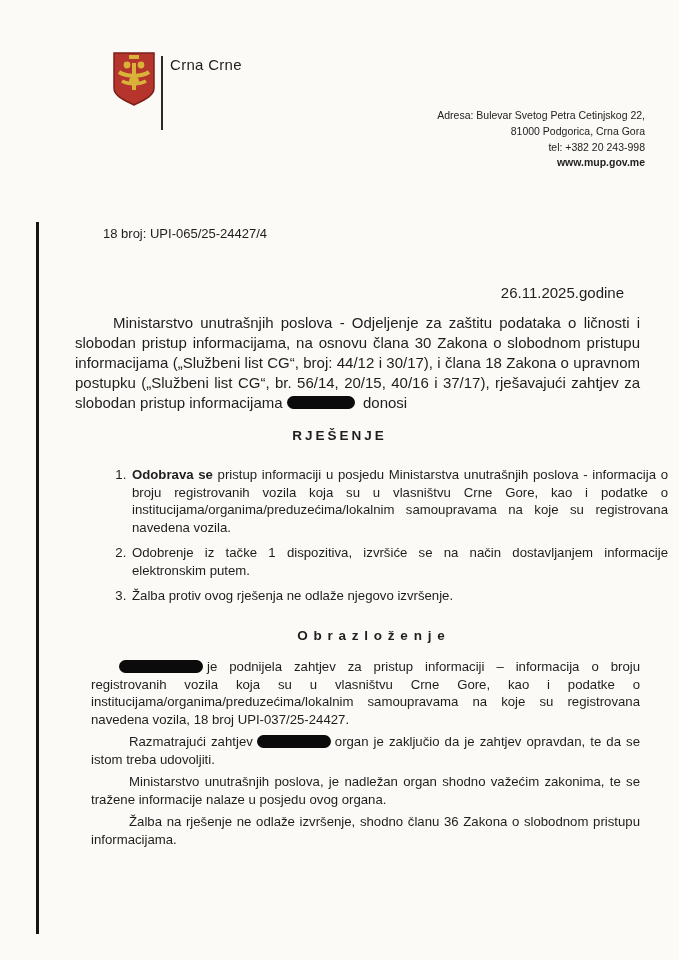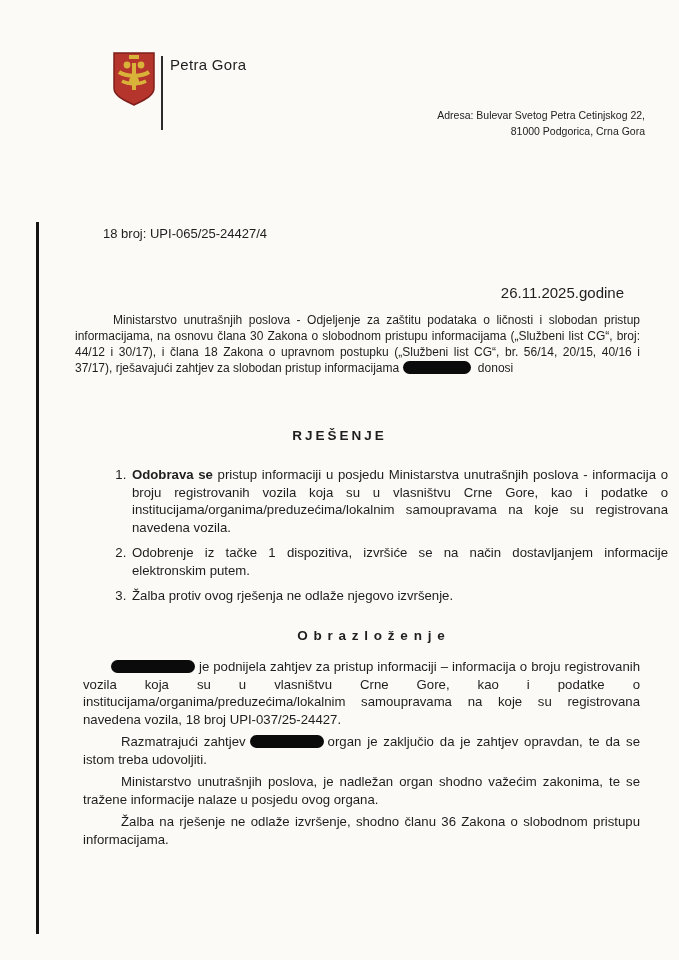--- a/index.html
+++ b/index.html
@@ -28,41 +28,41 @@
   .address { position:absolute; right:34px; top:108px; text-align:right; font-size:10.5px; line-height:1.5; color:#222; }
   .address .www { font-weight:bold; }
 
   
   .ref  { position:absolute; left:103px; top:226px; font-size:13px; }
   .date { position:absolute; right:55px; top:284px; font-size:15px; }
 
   
   .intro {
     position:absolute; left:75px; top:313px; width:565px;
-    font-size:12px; line-height:1.33; text-align:justify; text-indent:38px;
+    font-size:15px; line-height:1.33; text-align:justify; text-indent:38px;
   }
   .h-center {
     position:absolute; left:0; width:679px; text-align:center;
     font-weight:bold; font-size:13.5px;
   }
   .h-rjesenje { top:428px; letter-spacing:3px; }
   .h-obraz    { top:628px; letter-spacing:1px;padding-left:32px; }
 
   .decision-list {
     position:absolute; left:102px; top:466px; width:538px;
     margin:0; padding:0 0 0 28px;
     font-size:13.2px; line-height:1.33; text-align:justify;
   }
   .decision-list li { margin:0 0 8px 0; padding-left:2px; }
 
   .explanation {
     position:absolute; left:75px; top:658px; width:565px;
     font-size:13.2px; line-height:1.33; text-align:justify;
   }
-  .explanation p { margin:0 0 5px 8px; text-indent:38px; }
+  .explanation p { margin:0 0 5px 16px; text-indent:38px; }
   .explanation p.redact-start { text-indent:28px; }
 
   .bold { font-weight:bold; }
 
   .redact {
     display:inline-block; height:13px; background:#0b0b0b;
     border-radius:7px; vertical-align:middle; margin:0 4px 2px 0;
   }
   .redact.w-intro { width:68px; }
   .redact.w-p1    { width:84px; }
@@ -83,26 +83,28 @@
       <circle cx="31" cy="15" r="3.4" fill="#d9b23a"></circle>
       <path d="M24 13 L24 40" stroke="#d9b23a" stroke-width="4"></path>
       <path d="M9 22 C16 27 32 27 39 22" stroke="#d9b23a" stroke-width="4" fill="none"></path>
       <path d="M12 31 C18 34.5 30 34.5 36 31" stroke="#d9b23a" stroke-width="3.5" fill="none"></path>
       <circle cx="24" cy="31" r="5" fill="#d9b23a"></circle>
     </svg>
   </div>
   <div class="header-sep"></div>
 
   <div class="org-block">
-    <div class="country">Petra Gora</div>
+    <div class="country">Crna Crne</div>
   </div>
 
   <div class="address">
     <div>Adresa: Bulevar Svetog Petra Cetinjskog 22,</div>
     <div>81000 Podgorica, Crna Gora</div>
+    <div>tel: +382 20 243-998</div>
+    <div class="www">www.mup.gov.me</div>
   </div>
 
   <div class="ref">18 broj: UPI-065/25-24427/4</div>
   <div class="date">26.11.2025.godine</div>
 
   <div class="intro">
     <span>Ministarstvo unutrašnjih poslova - Odjeljenje za zaštitu podataka o ličnosti i slobodan pristup informacijama, na osnovu člana 30 Zakona o slobodnom pristupu informacijama („Službeni list CG“, broj: 44/12 i 30/17), i člana 18 Zakona o upravnom postupku („Službeni list CG“, br. 56/14, 20/15, 40/16 i 37/17), rješavajući zahtjev za slobodan pristup informacijama</span>
     <span class="redact w-intro"></span>
     <span>donosi</span>
   </div>

